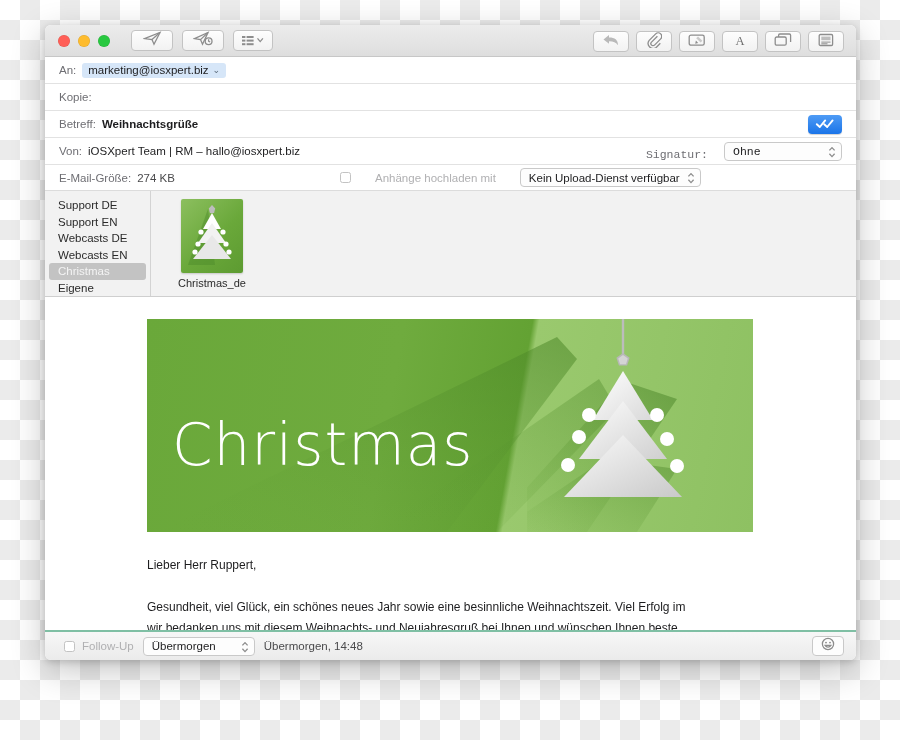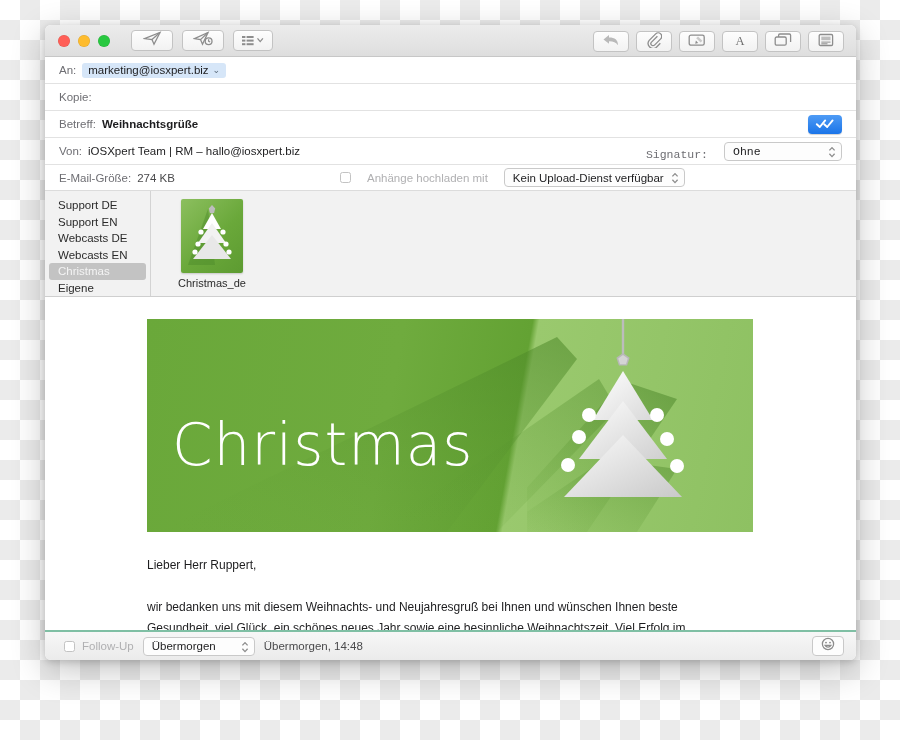--- a/index.html
+++ b/index.html
@@ -78,21 +78,21 @@
   }
   .sig-wrap{ position:absolute; right:14px; display:flex; align-items:flex-end; gap:16px;font-family:Liberation Mono, monospace; }
   .popup{
     height:19px; min-width:112px; padding:0 20px 0 8px;
     background:#fdfdfd; border:1px solid #c9c9c9; border-radius:4px;
     display:flex; align-items:center; position:relative;
     font-size:11.5px; color:#1d1d1f;
   }
   .popup .stepper{ position:absolute; right:5px; top:2px; }
   .size-row{ height:26px; border-bottom:1px solid #dcdcdc; background:#fff; }
-  .upload-wrap{ position:absolute; left:295px; display:flex; align-items:center; gap:16px; }
+  .upload-wrap{ position:absolute; left:295px; display:flex; align-items:center; gap:24px; }
   .cbox{ width:11px; height:11px; border:1px solid #c3c3c3; border-radius:2.5px; background:#fff; }
   .dim{ color:#b0b0b2; }
   
   #stationery{
     flex:0 0 100px; display:flex; background:#f2f2f2;
     border-bottom:1px solid #cfcfcf;
   }
   #stat-list{
     width:106px; flex:0 0 106px; padding:6px 0 0 0;
     border-right:1px solid #d3d3d3; background:#f2f2f2;
@@ -400,22 +400,22 @@
         <circle fill="#ffffff" cx="130" cy="96" r="7"></circle>
         <circle fill="#ffffff" cx="52" cy="118" r="7"></circle>
         <circle fill="#ffffff" cx="140" cy="120" r="7"></circle>
         <circle fill="#ffffff" cx="41" cy="146" r="7"></circle>
         <circle fill="#ffffff" cx="150" cy="147" r="7"></circle>
       </svg>
     </div>
 
     <div class="bodytext" id="greeting">Lieber Herr Ruppert,</div>
     <div class="bodytext" id="para1">
+      <div>Gesundheit, viel Glück, ein schönes neues Jahr sowie eine besinnliche Weihnachtszeit. Viel Erfolg im</div>
       <div>wir bedanken uns mit diesem Weihnachts- und Neujahresgruß bei Ihnen und wünschen Ihnen beste</div>
-      <div>Gesundheit, viel Glück, ein schönes neues Jahr sowie eine besinnliche Weihnachtszeit. Viel Erfolg im</div>
     </div>
   </div>
 
   <div id="bottombar">
     <span class="cbox"></span>
     <span class="fu-label">Follow-Up</span>
     <span class="popup" style="min-width:112px;margin-left:9px">
       <span>Übermorgen</span>
       <span class="stepper">
         <svg width="8" height="14" viewBox="0 0 8 14">

